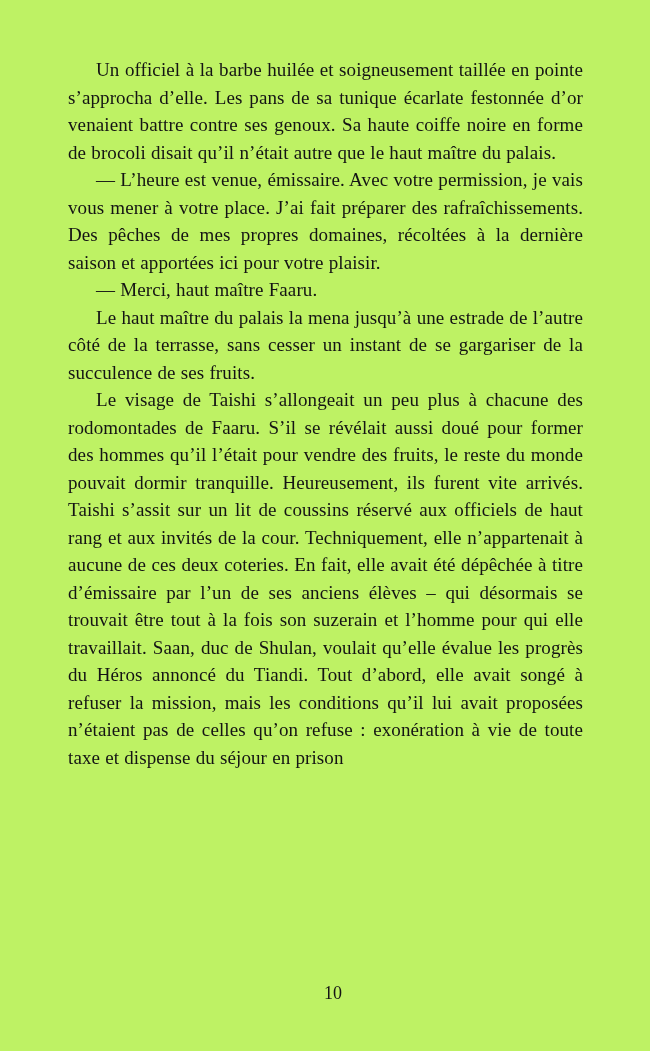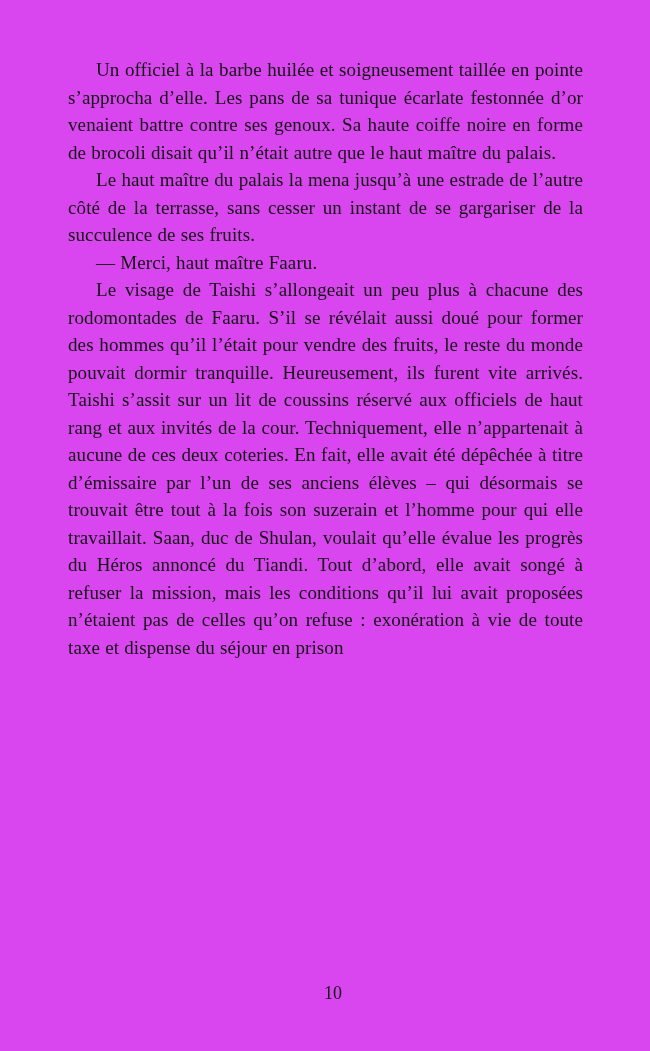--- a/index.html
+++ b/index.html
@@ -11,21 +11,21 @@
       width: 650px;
       height: 1051px;
       position: relative;
       font-family: "Liberation Serif", "DejaVu Serif", serif;
       color: #141414;
     }
     .page {
       position: relative;
       width: 650px;
       height: 1051px;
-      background: #d946ef;
+      background: #bef264;
       overflow: hidden;
     }
     .text-block {
       position: absolute;
       left: 68px;
       top: 56px;
       width: 515px;
     }
     p.para {
       margin: 0;
@@ -50,18 +50,19 @@
       color: #141414;
       padding-left: 16px;
     }
   </style>
 </head>
 <body>
 
 <div class="page">
   <div class="text-block">
     <p class="para">Un officiel à la barbe huilée et soigneusement taillée en pointe s’approcha d’elle. Les pans de sa tunique écarlate festonnée d’or venaient battre contre ses genoux. Sa haute coiffe noire en forme de brocoli disait qu’il n’était autre que le haut maître du palais.</p>
+    <p class="para">— L’heure est venue, émissaire. Avec votre permission, je vais vous mener à votre place. J’ai fait préparer des rafraîchissements. Des pêches de mes propres domaines, récoltées à la dernière saison et apportées ici pour votre plaisir.</p>
+    <p class="para">— Merci, haut maître Faaru.</p>
     <p class="para">Le haut maître du palais la mena jusqu’à une estrade de l’autre côté de la terrasse, sans cesser un instant de se gargariser de la succulence de ses fruits.</p>
-    <p class="para">— Merci, haut maître Faaru.</p>
     <p class="para">Le visage de Taishi s’allongeait un peu plus à chacune des rodomontades de Faaru. S’il se révélait aussi doué pour former des hommes qu’il l’était pour vendre des fruits, le reste du monde pouvait dormir tranquille. Heureusement, ils furent vite arrivés. Taishi s’assit sur un lit de coussins réservé aux officiels de haut rang et aux invités de la cour. Techniquement, elle n’appartenait à aucune de ces deux coteries. En fait, elle avait été dépêchée à titre d’émissaire par l’un de ses anciens élèves – qui désormais se trouvait être tout à la fois son suzerain et l’homme pour qui elle travaillait. Saan, duc de Shulan, voulait qu’elle évalue les progrès du Héros annoncé du Tiandi. Tout d’abord, elle avait songé à refuser la mission, mais les conditions qu’il lui avait proposées n’étaient pas de celles qu’on refuse : exonération à vie de toute taxe et dispense du séjour en prison</p>
   </div>
   <div class="page-number">10</div>
 </div>
 
 </body></html>

